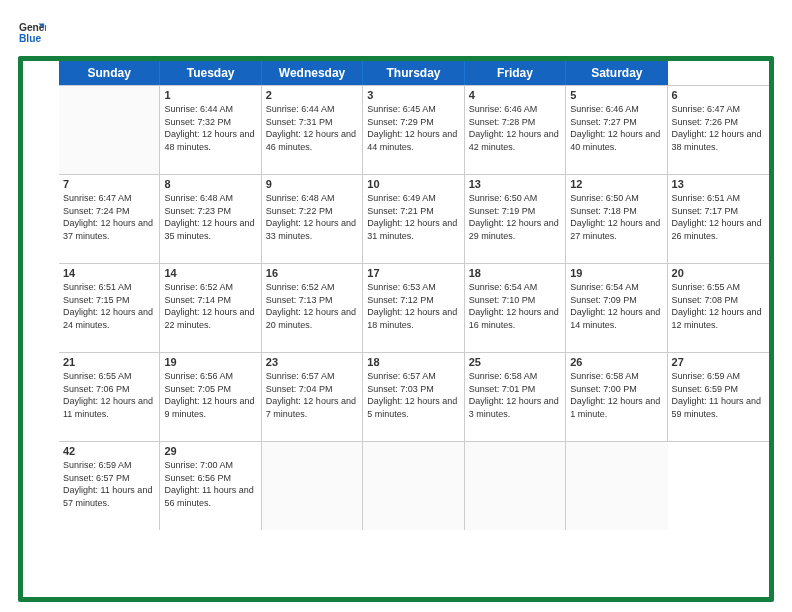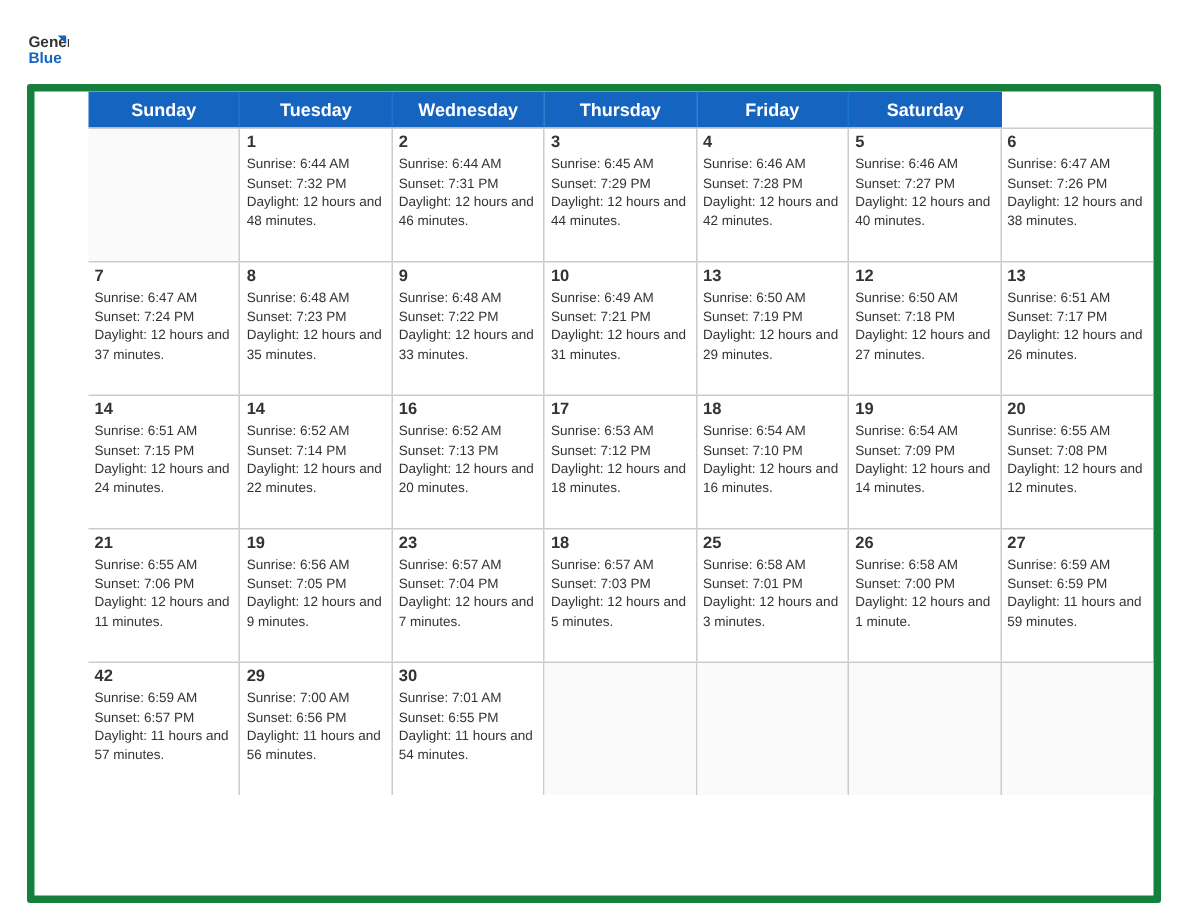--- a/index.html
+++ b/index.html
@@ -260,24 +260,20 @@
         </div>
         <div class="cal-row">
           <div class="cal-cell">
             <span class="day-num">42</span>
             <div class="cell-info">Sunrise: 6:59 AM<br>Sunset: 6:57 PM<br>Daylight: 11 hours and 57 minutes.</div>
           </div>
           <div class="cal-cell">
             <span class="day-num">29</span>
             <div class="cell-info">Sunrise: 7:00 AM<br>Sunset: 6:56 PM<br>Daylight: 11 hours and 56 minutes.</div>
           </div>
-          <div class="cal-cell">
-            <span class="day-num">30</span>
-            <div class="cell-info">Sunrise: 7:01 AM<br>Sunset: 6:55 PM<br>Daylight: 11 hours and 54 minutes.</div>
-          </div>
           <div class="cal-cell empty"></div>
           <div class="cal-cell empty"></div>
           <div class="cal-cell empty"></div>
           <div class="cal-cell empty"></div>
         </div>
       </div>
   </div>
 </div>
 
 </body></html>

